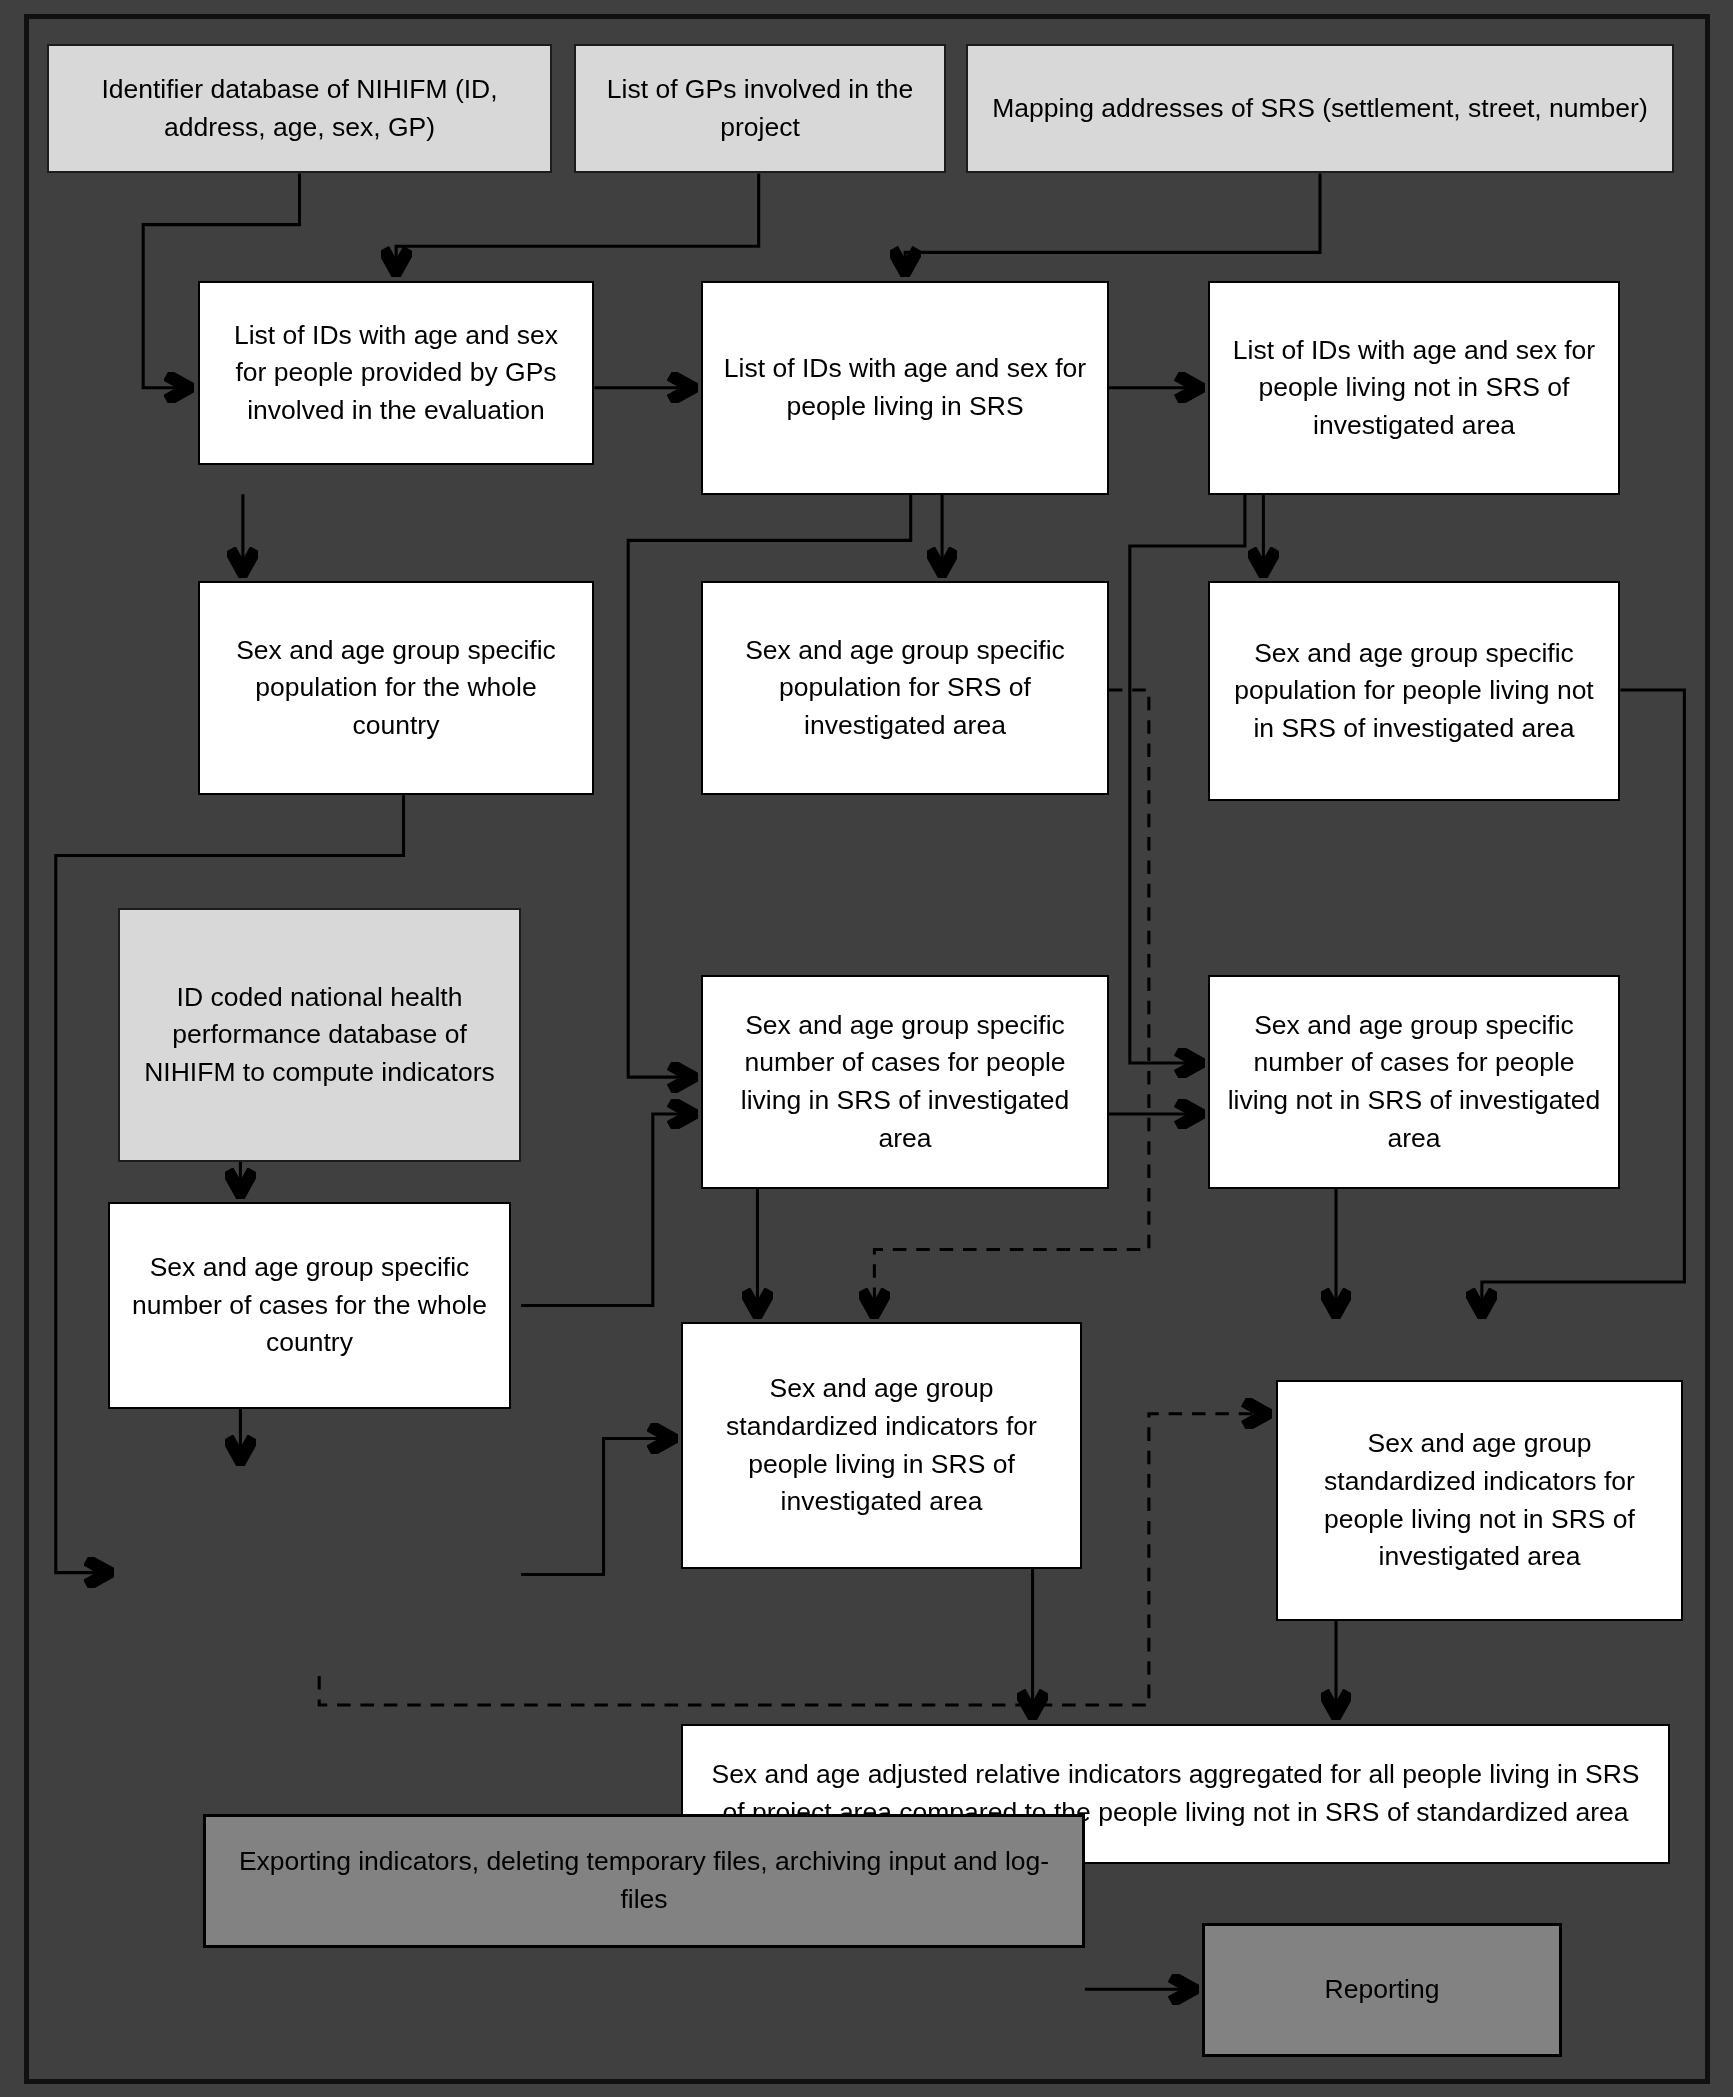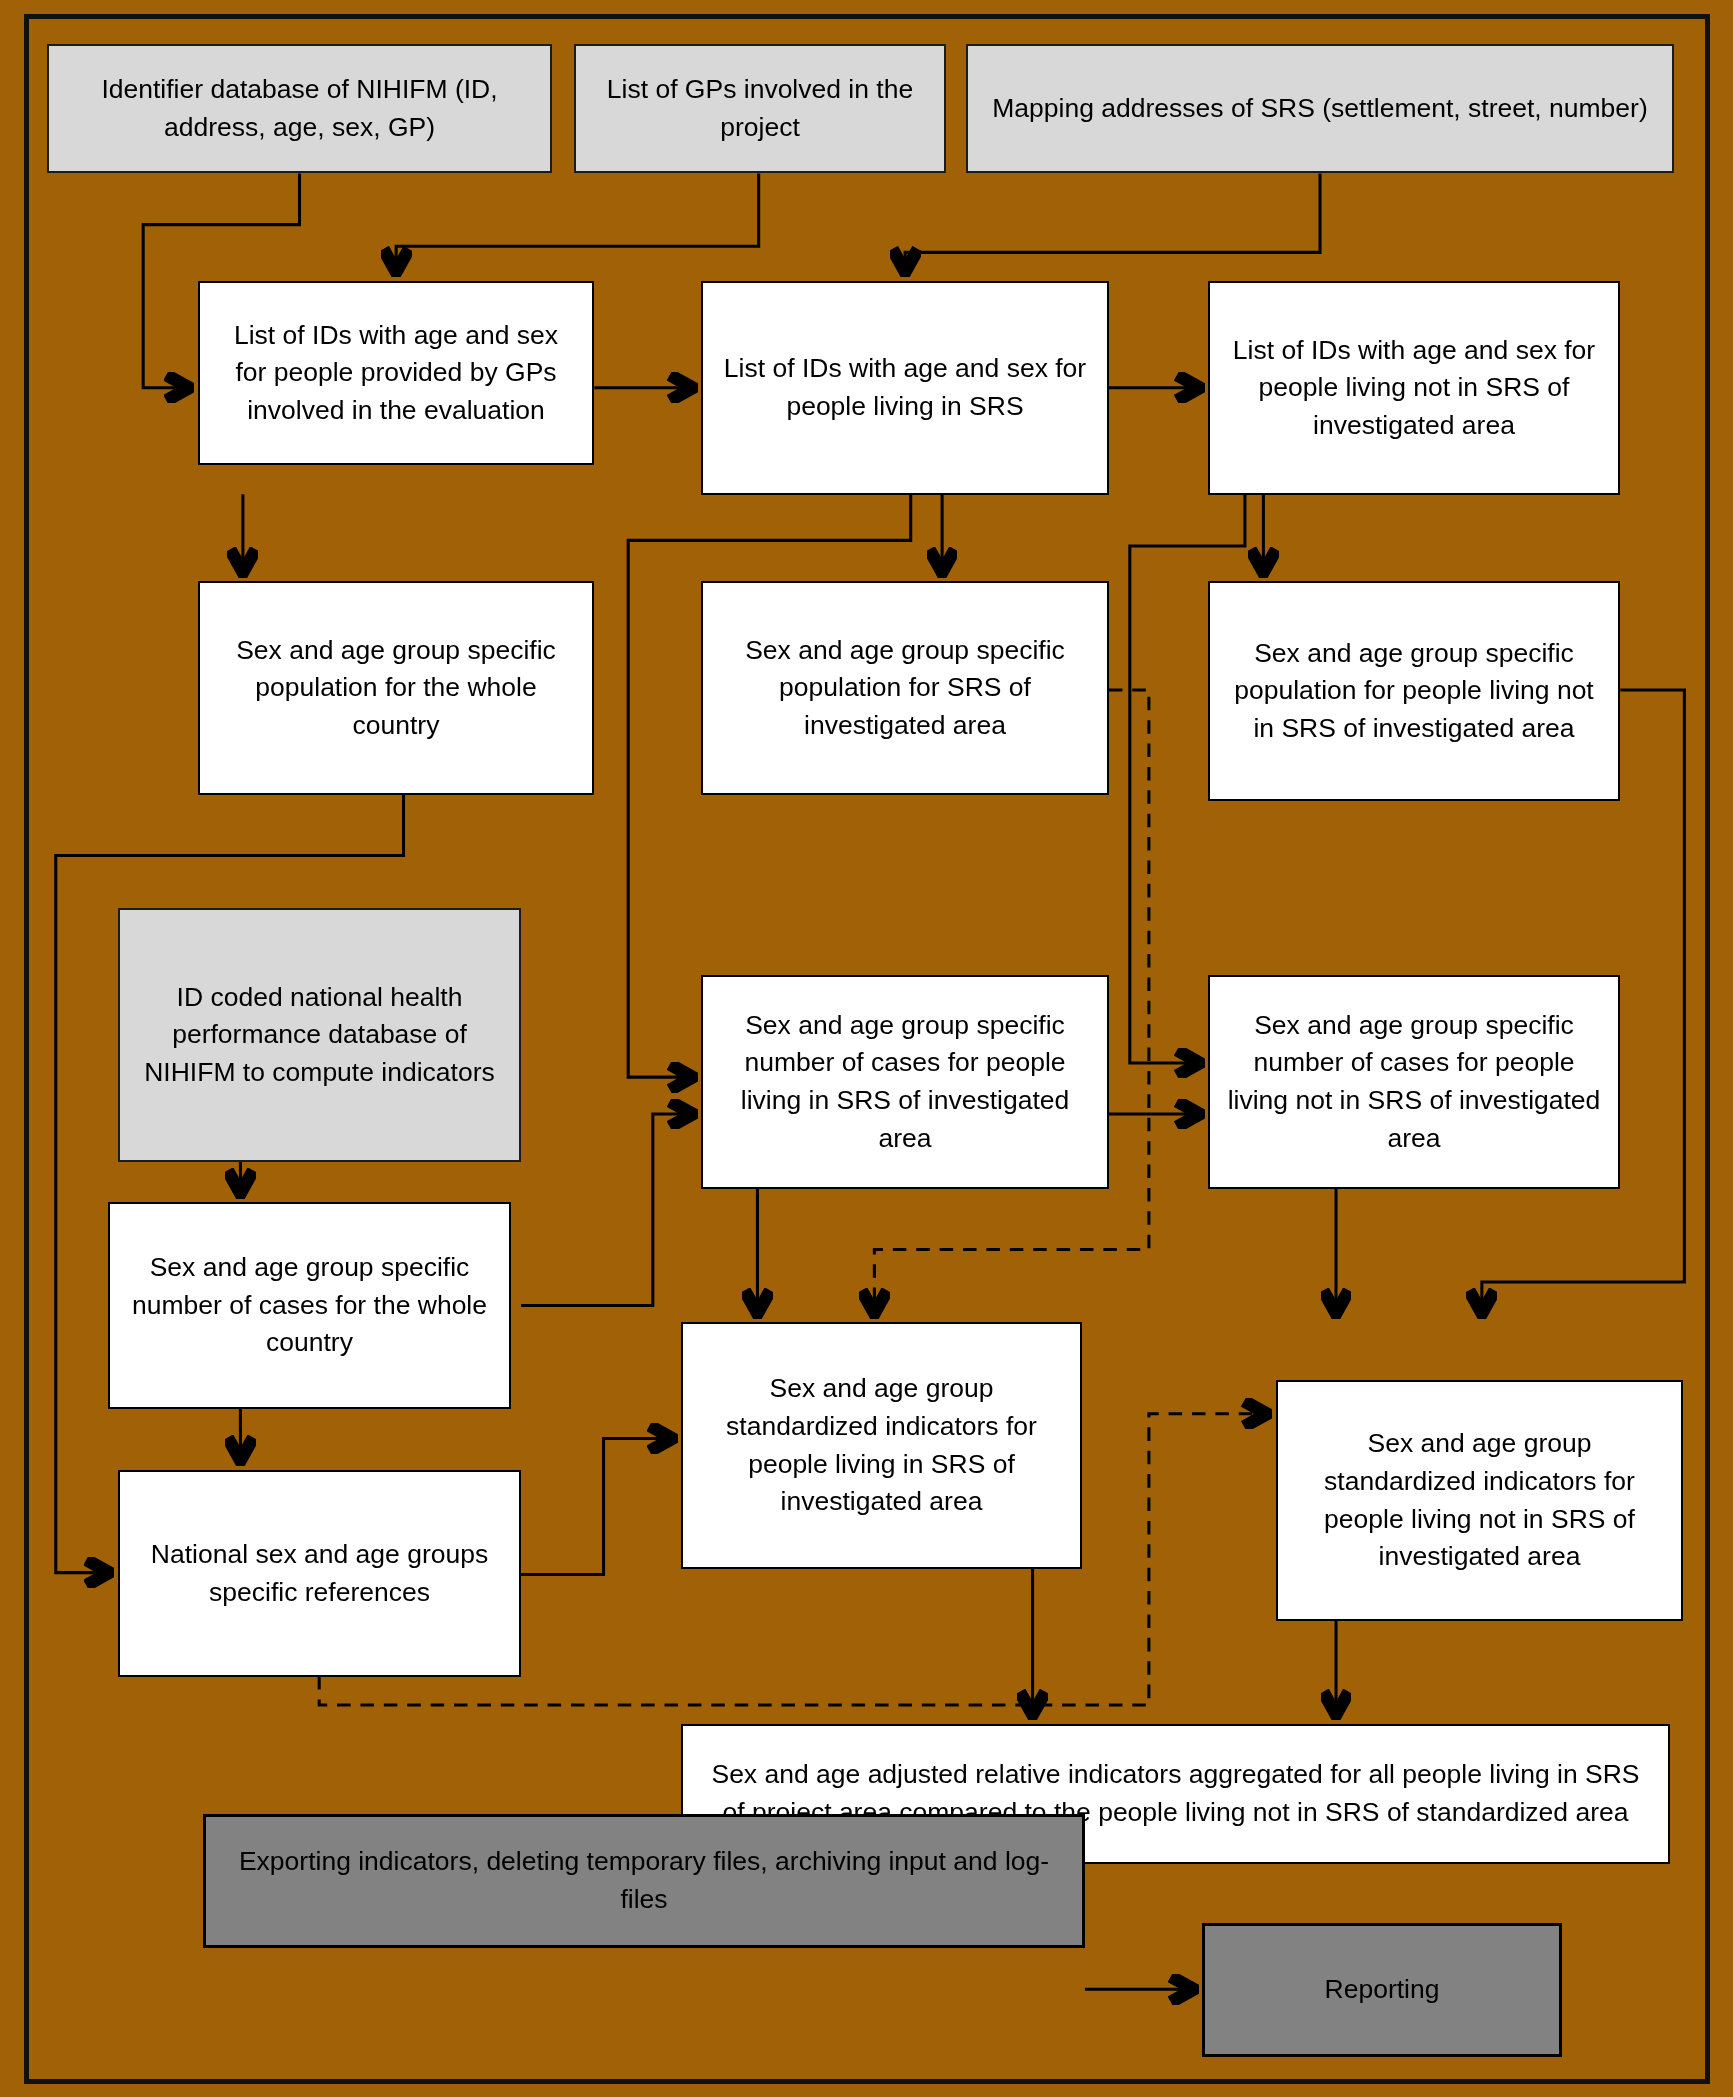--- a/index.html
+++ b/index.html
@@ -1,20 +1,20 @@
 <!DOCTYPE html>
 <html style="font-size:9.9px"><head>
 <meta charset="utf-8">
 <style>
   html, body { margin: 0; padding: 0; background: #ffffff; }
   .canvas {
     position: relative;
     width: 1734px;
     height: 2097px;
-    background: #a16207;
+    background: #404040;
     font-family: "Liberation Sans", sans-serif;
     color: #000000;
   }
   .frame {
     position: absolute;
     left: 24px; top: 13.5px;
     width: 1686px; height: 2070px;
     border: 5.5px solid #101010;
     box-sizing: border-box;
   }
@@ -115,21 +115,20 @@
   <div class="node" style="left:1208px; top:581px; width:412px; height:220px">Sex and age group specific population for people living not in SRS of investigated area</div>
 
   <div class="node light" style="left:118px; top:908px; width:403px; height:254px">ID coded national health performance database of NIHIFM to compute indicators</div>
 
   <div class="node" style="left:701px; top:975px; width:408px; height:214px">Sex and age group specific number of cases for people living in SRS of investigated area</div>
 
   <div class="node" style="left:1208px; top:975px; width:412px; height:214px">Sex and age group specific number of cases for people living not in SRS of investigated area</div>
 
   <div class="node" style="left:108px; top:1202px; width:403px; height:207px">Sex and age group specific number of cases for the whole country</div>
 
-  <div class="node" style="left:118px; top:1470px; width:403px; height:207px">National sex and age groups specific references</div>
 
   <div class="node" style="left:681px; top:1322px; width:401px; height:247px">Sex and age group standardized indicators for people living in SRS of investigated area</div>
 
   <div class="node" style="left:1276px; top:1380px; width:407px; height:241px">Sex and age group standardized indicators for people living not in SRS of investigated area</div>
 
   <div class="node" style="left:681px; top:1724px; width:989px; height:140px">Sex and age adjusted relative indicators aggregated for all people living in SRS of project area compared to the people living not in SRS of standardized area</div>
 
   <div class="node dark" style="left:203px; top:1814px; width:882px; height:134px">Exporting indicators, deleting temporary files, archiving input and log-files</div>
 
   <div class="node dark" style="left:1202px; top:1923px; width:360px; height:134px">Reporting</div>

